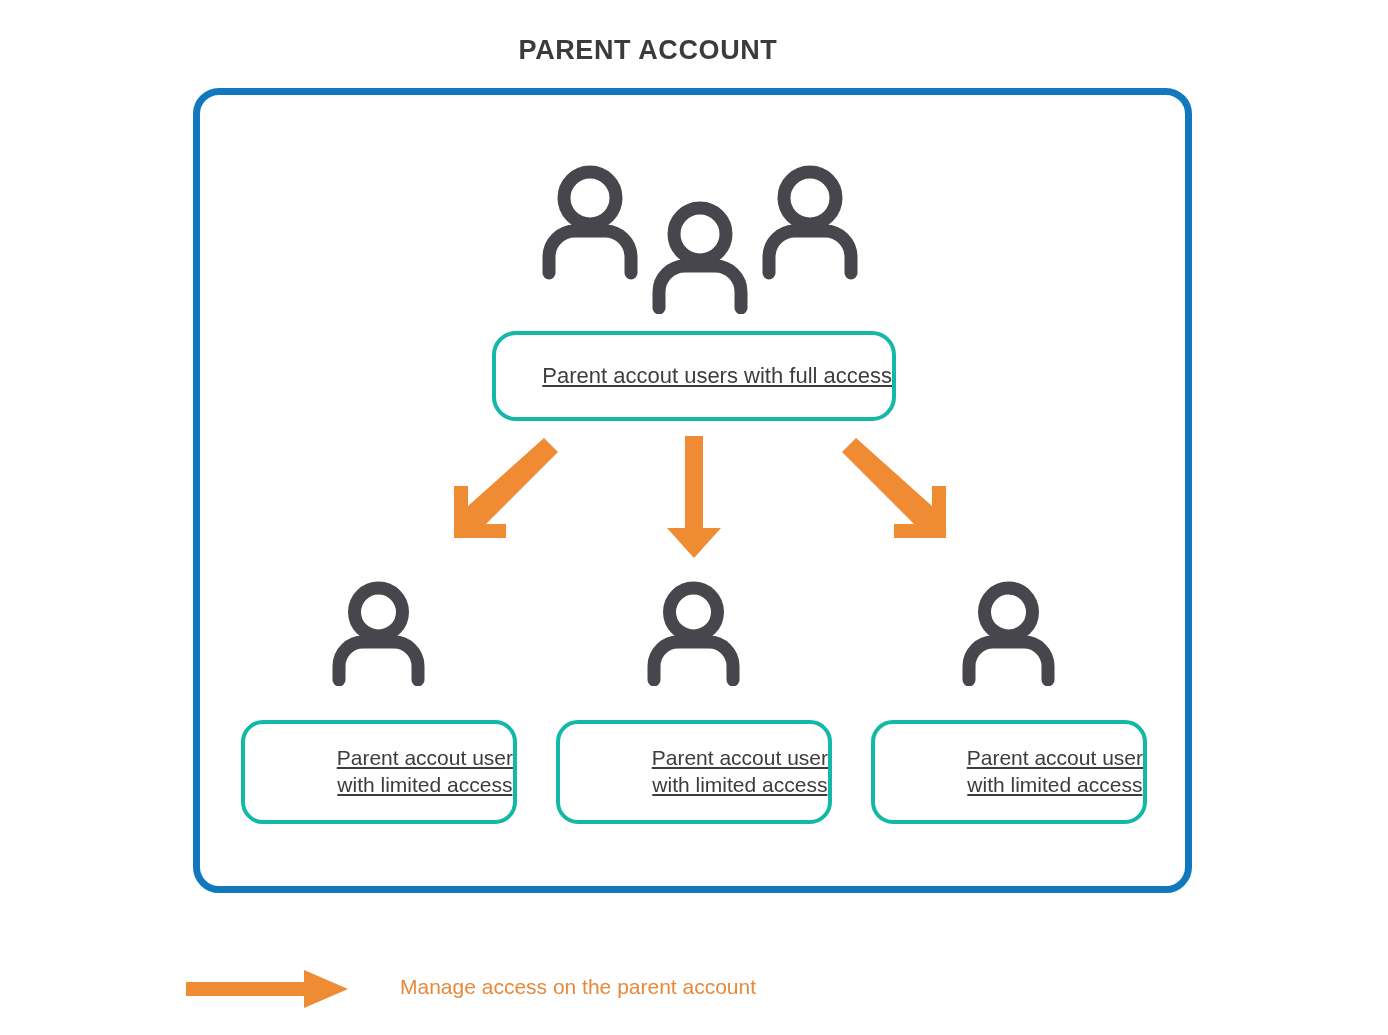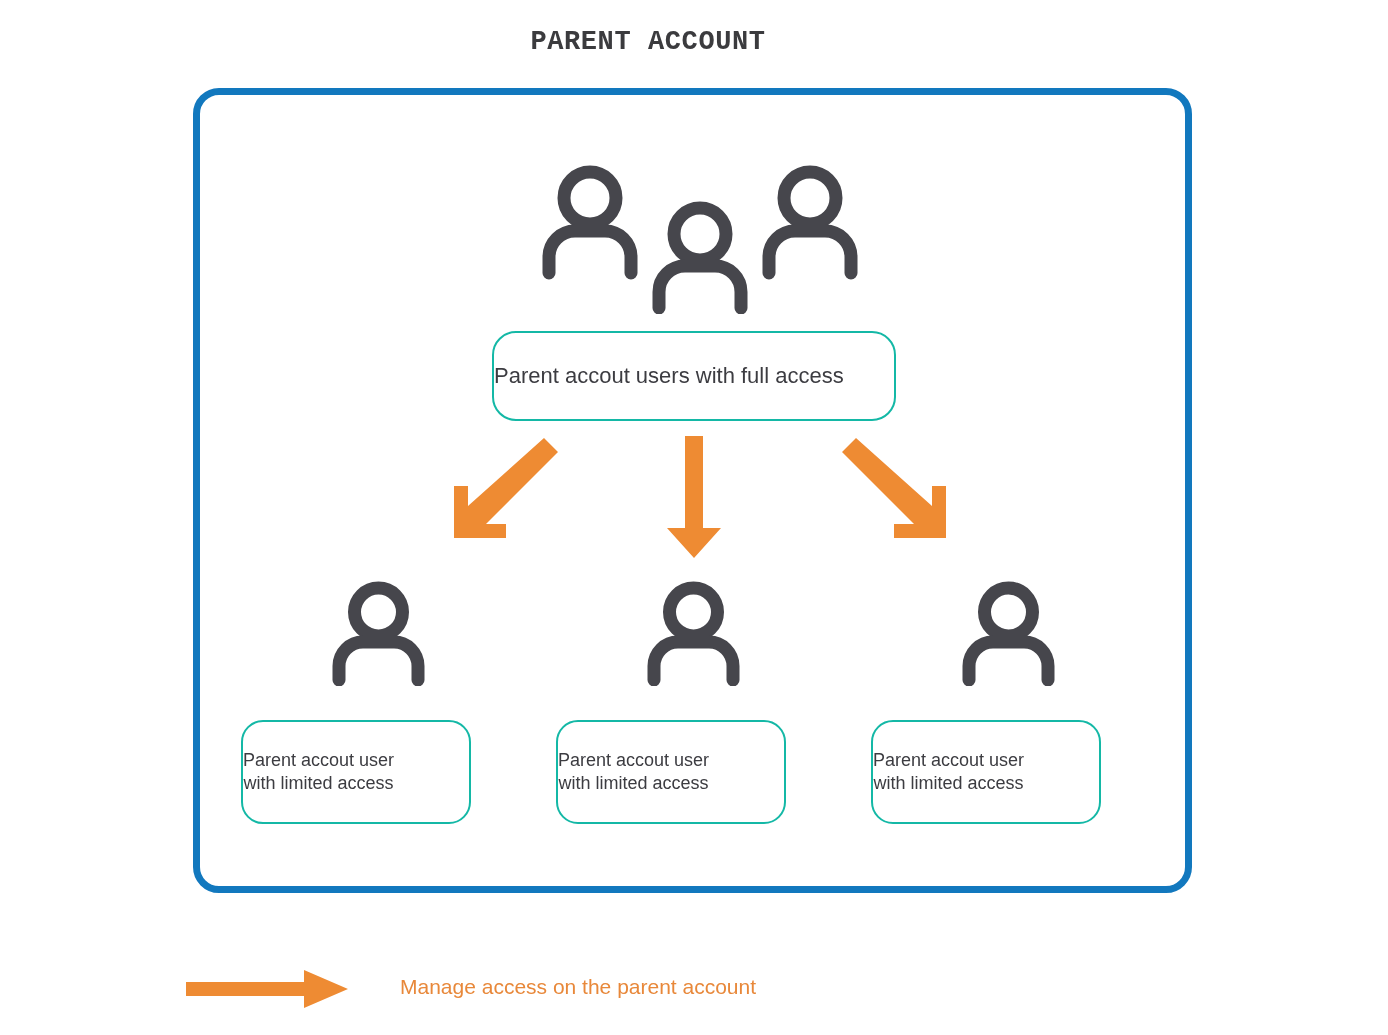--- a/index.html
+++ b/index.html
@@ -21,30 +21,29 @@
     position: absolute;
     inset: 0;
     width: 1388px;
     height: 1035px;
   }
 
   
   .page-title {
     position: absolute;
     left: 0;
-    top: 28px;
+    top: 36px;
     width: 1296px;
     text-align: center;
     font-size: 27px;
     font-weight: bold;
     letter-spacing: 0.6px;
     color: #3b3b3e;
     line-height: 1.1;
     white-space: nowrap;
-    font-family: Liberation Mono, monospace;
   }
 
   
   .account-frame {
     position: absolute;
     left: 193px;
     top: 88px;
     width: 999px;
     height: 805px;
     box-sizing: border-box;
@@ -63,43 +62,44 @@
     left: 536px;
     top: 162px;
     width: 328px;
     height: 152px;
   }
 
   
   .label-box {
     position: absolute;
     box-sizing: border-box;
-    border: 2px solid #14b8a6;
+    border: 4px solid #14b8a6;
     border-radius: 22px;
     background: #ffffff;
     display: flex;
     align-items: center;
-    justify-content: flex-start;
+    justify-content: flex-end;
     text-align: center;
     color: #3c3c41;
     line-height: 1.27;
+    text-decoration: underline;
   }
   .label-box.top {
     left: 492px;
     top: 331px;
     width: 404px;
     height: 90px;
     font-size: 22px;
     border-radius: 24px;
   }
   .label-box.leaf {
-    width: 230px;
+    width: 276px;
     height: 104px;
     top: 720px;
-    font-size: 18px;
+    font-size: 21px;
   }
   .leaf-1 { left: 241px; }
   .leaf-2 { left: 556px; }
   .leaf-3 { left: 871px; }
 
   
   .arrow-svg {
     position: absolute;
     overflow: visible;
   }

